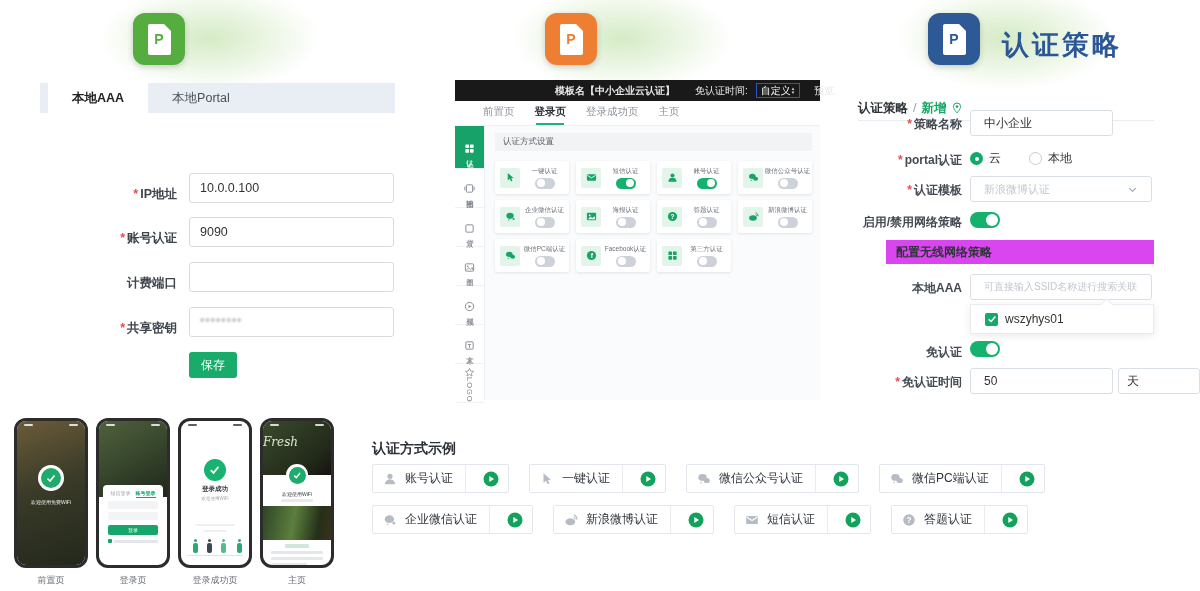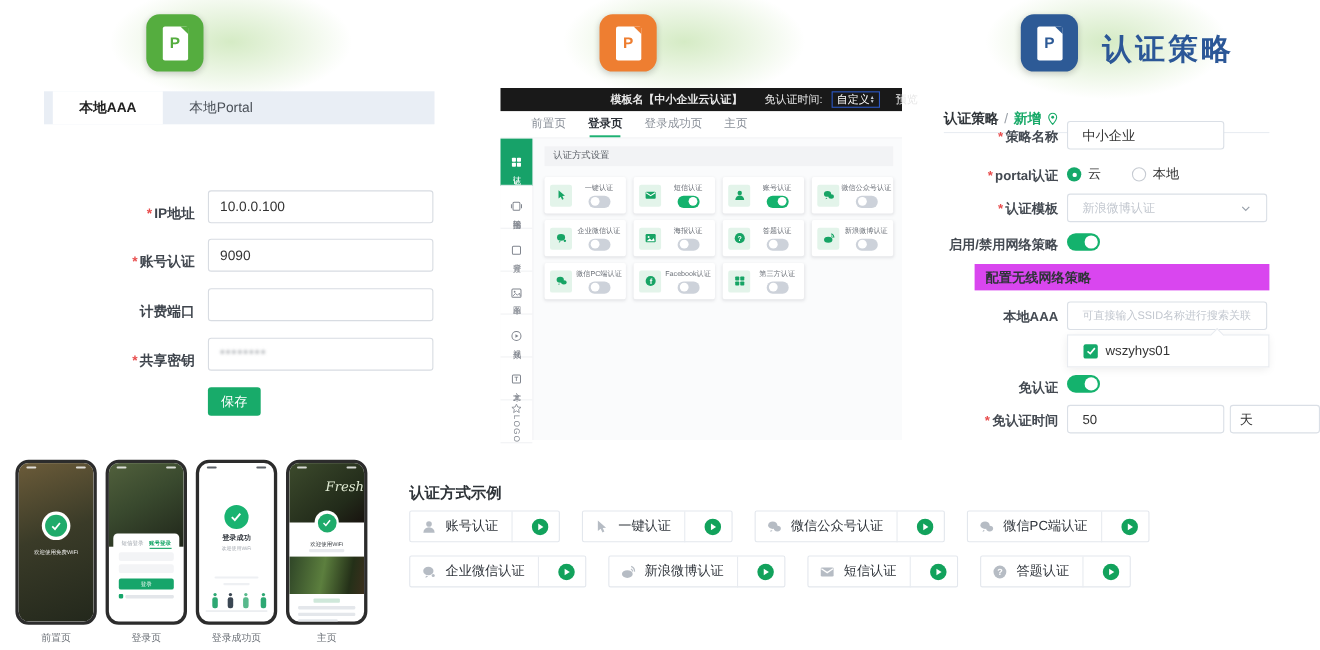--- a/index.html
+++ b/index.html
@@ -151,21 +151,21 @@
   .p2bar{height:3px;background:#e3e6ea;border-radius:1px;flex:1;}
   .p3t{position:absolute;top:64px;width:100%;text-align:center;font-size:6.5px;color:#33383f;font-weight:bold;}
   .p3s{position:absolute;top:75px;width:100%;text-align:center;font-size:4.5px;color:#a3a8af;}
   .p3ill{position:absolute;bottom:5px;left:4px;right:4px;height:36px;}
   .p3line{position:absolute;left:10px;right:10px;height:2px;background:#eef0f3;border-radius:1px;}
   .fig{position:absolute;bottom:7px;width:5px;height:10px;border-radius:2px;}
   .fig:before{content:'';position:absolute;top:-4px;left:1px;width:3px;height:3px;border-radius:50%;background:inherit;}
   .p3ground{position:absolute;bottom:4px;left:2px;right:2px;height:1px;background:#dfe3e8;}
   .p4top{position:absolute;top:0;left:0;right:0;height:54px;
          background:linear-gradient(140deg,#3c4a2c,#222b1a 70%,#18130f);}
-  .p4brand{position:absolute;top:14px;width:100%;text-align:right;z-index:2;
+  .p4brand{position:absolute;top:14px;width:100%;text-align:left;z-index:2;
            font-family:"DejaVu Serif","Liberation Serif",serif;font-style:italic;font-size:12px;color:#dfe9d2;}
   .p4wel{position:absolute;top:70px;width:100%;text-align:center;font-size:5px;color:#3a3f45;z-index:1;}
   .p4bar{position:absolute;top:78px;left:18px;right:18px;height:3px;background:#e8eaee;border-radius:1px;}
   .p4photo{position:absolute;top:85px;left:0;right:0;height:34px;
            background:linear-gradient(100deg,#2f4527,#5c7f3e 45%,#243018 80%,#3c2f1d);}
   .p4foot{position:absolute;top:123px;left:8px;right:8px;}
   .p4t{width:24px;height:4px;background:#cfe8da;margin:0 auto 3px;border-radius:1px;}
   .p4line{height:3px;background:#e4e7eb;margin:3px 0;border-radius:1px;}
 </style>
 </head>

